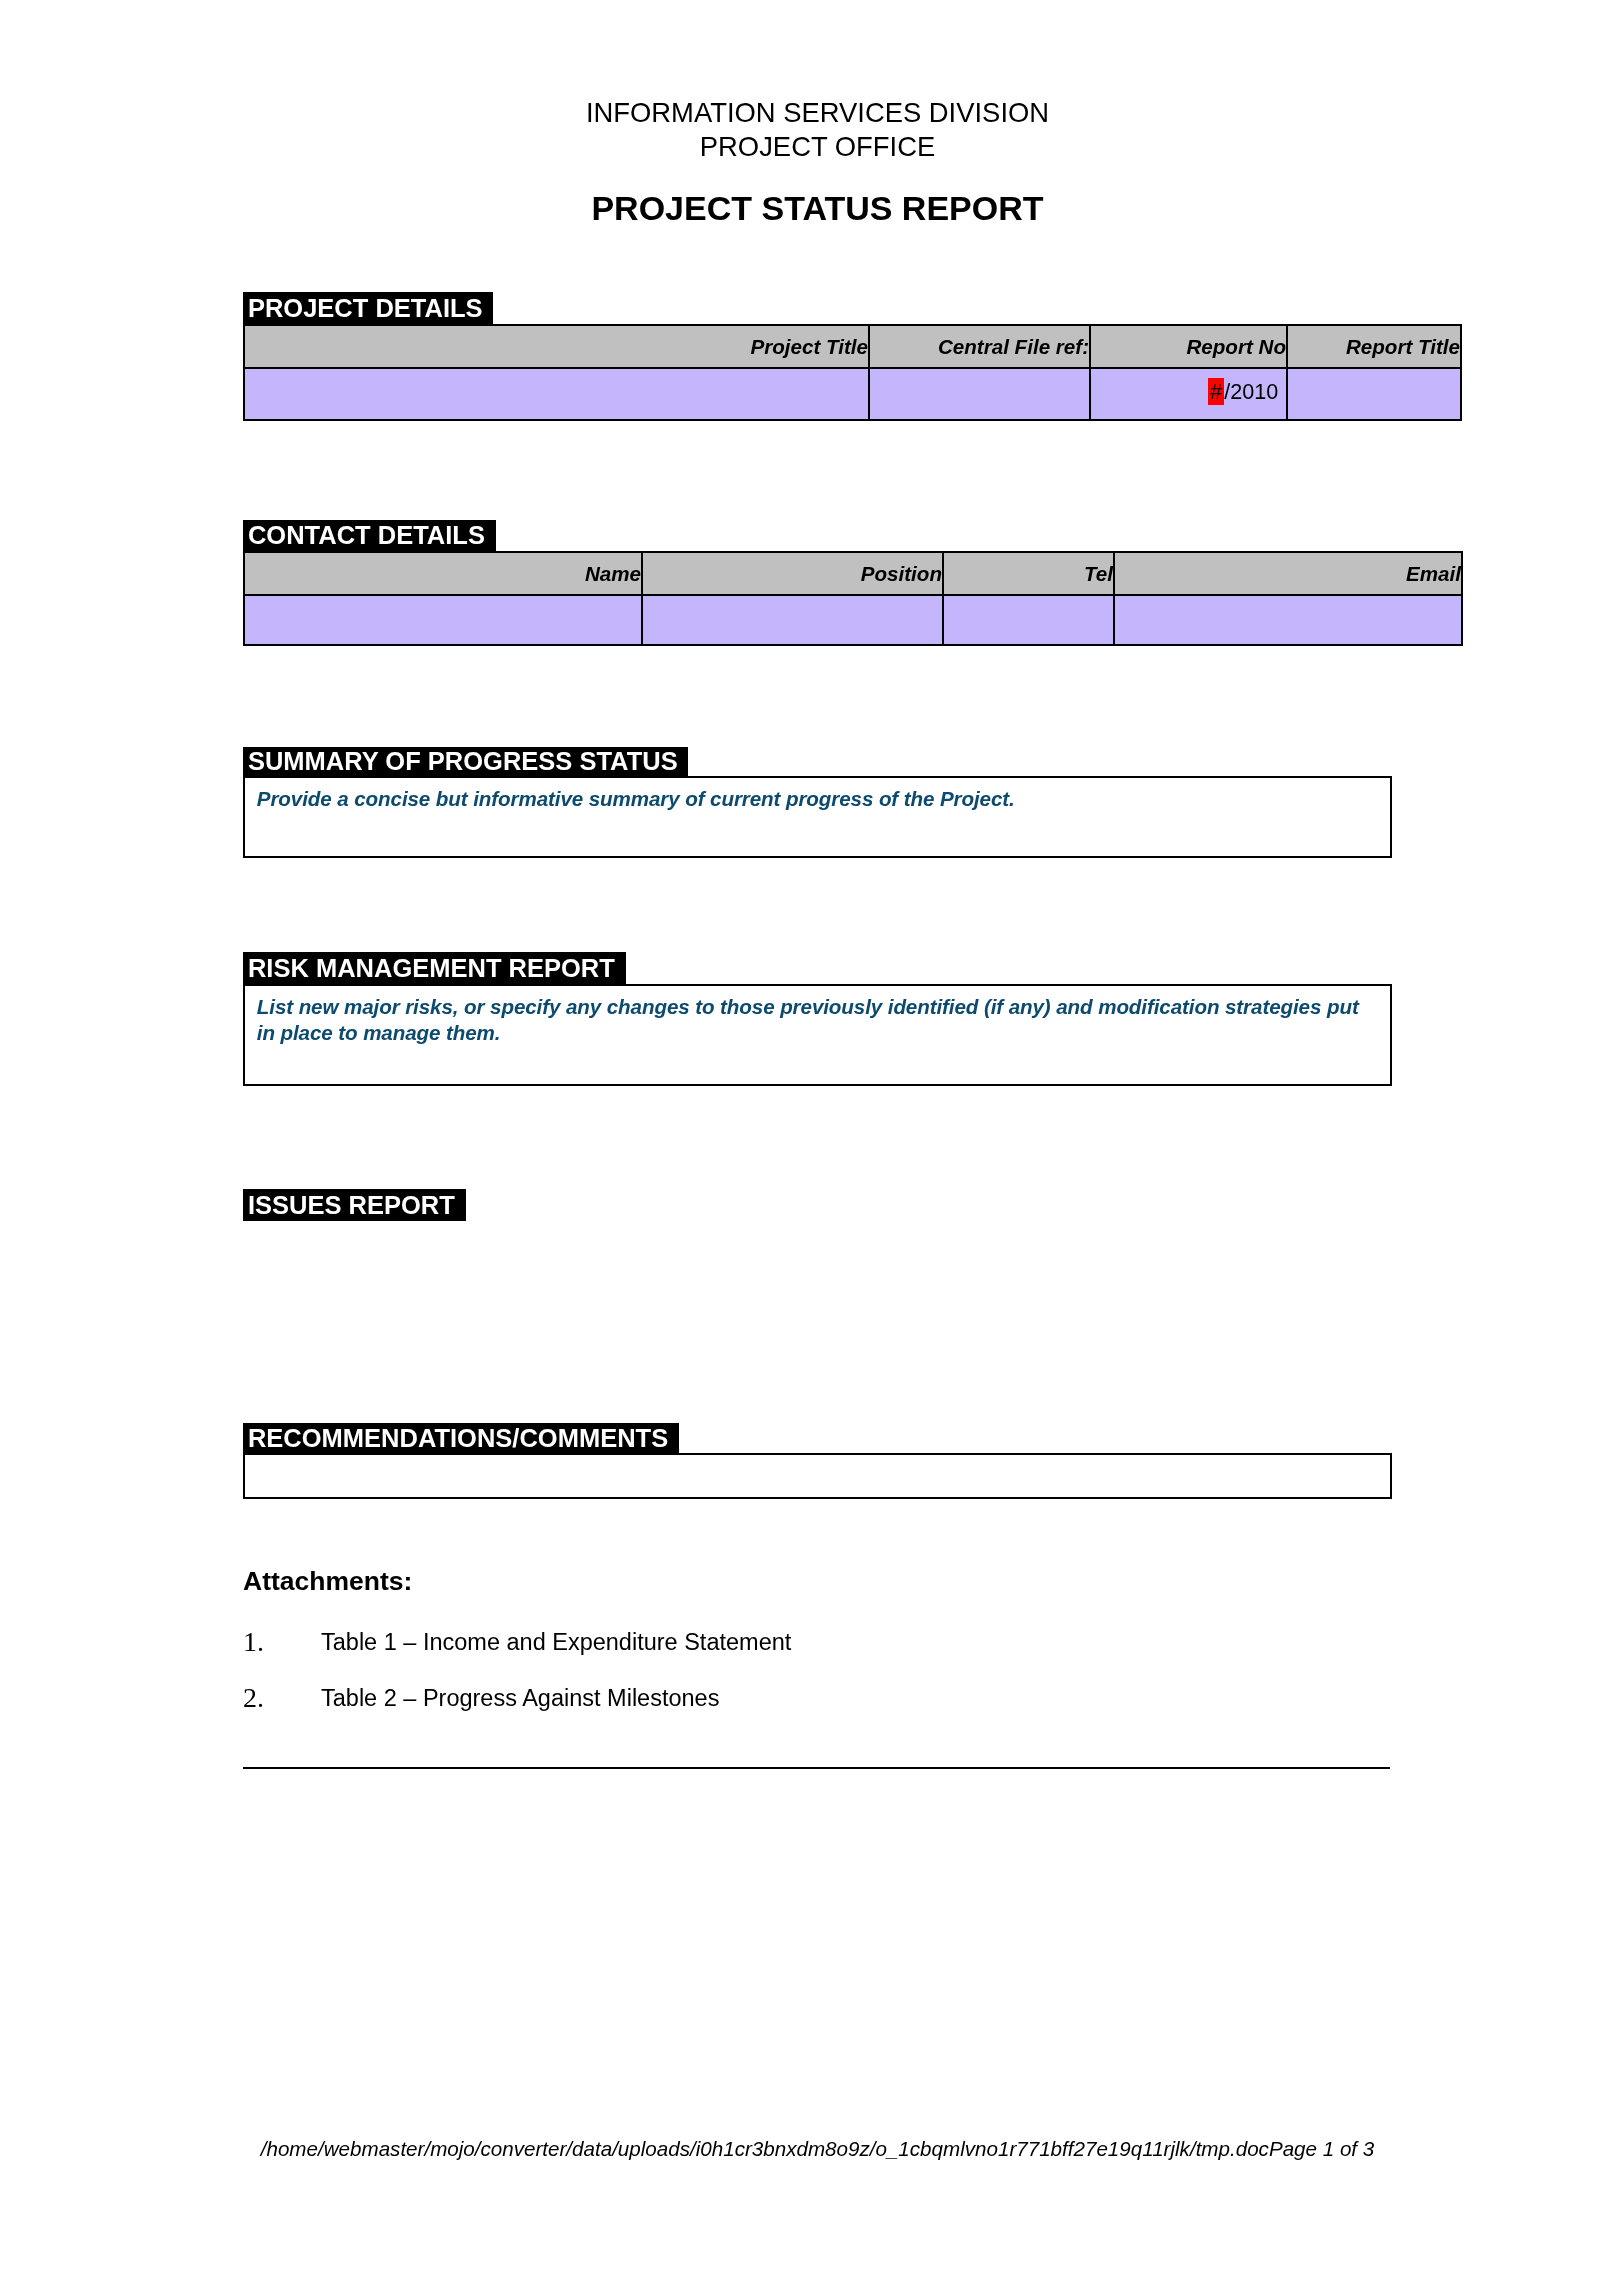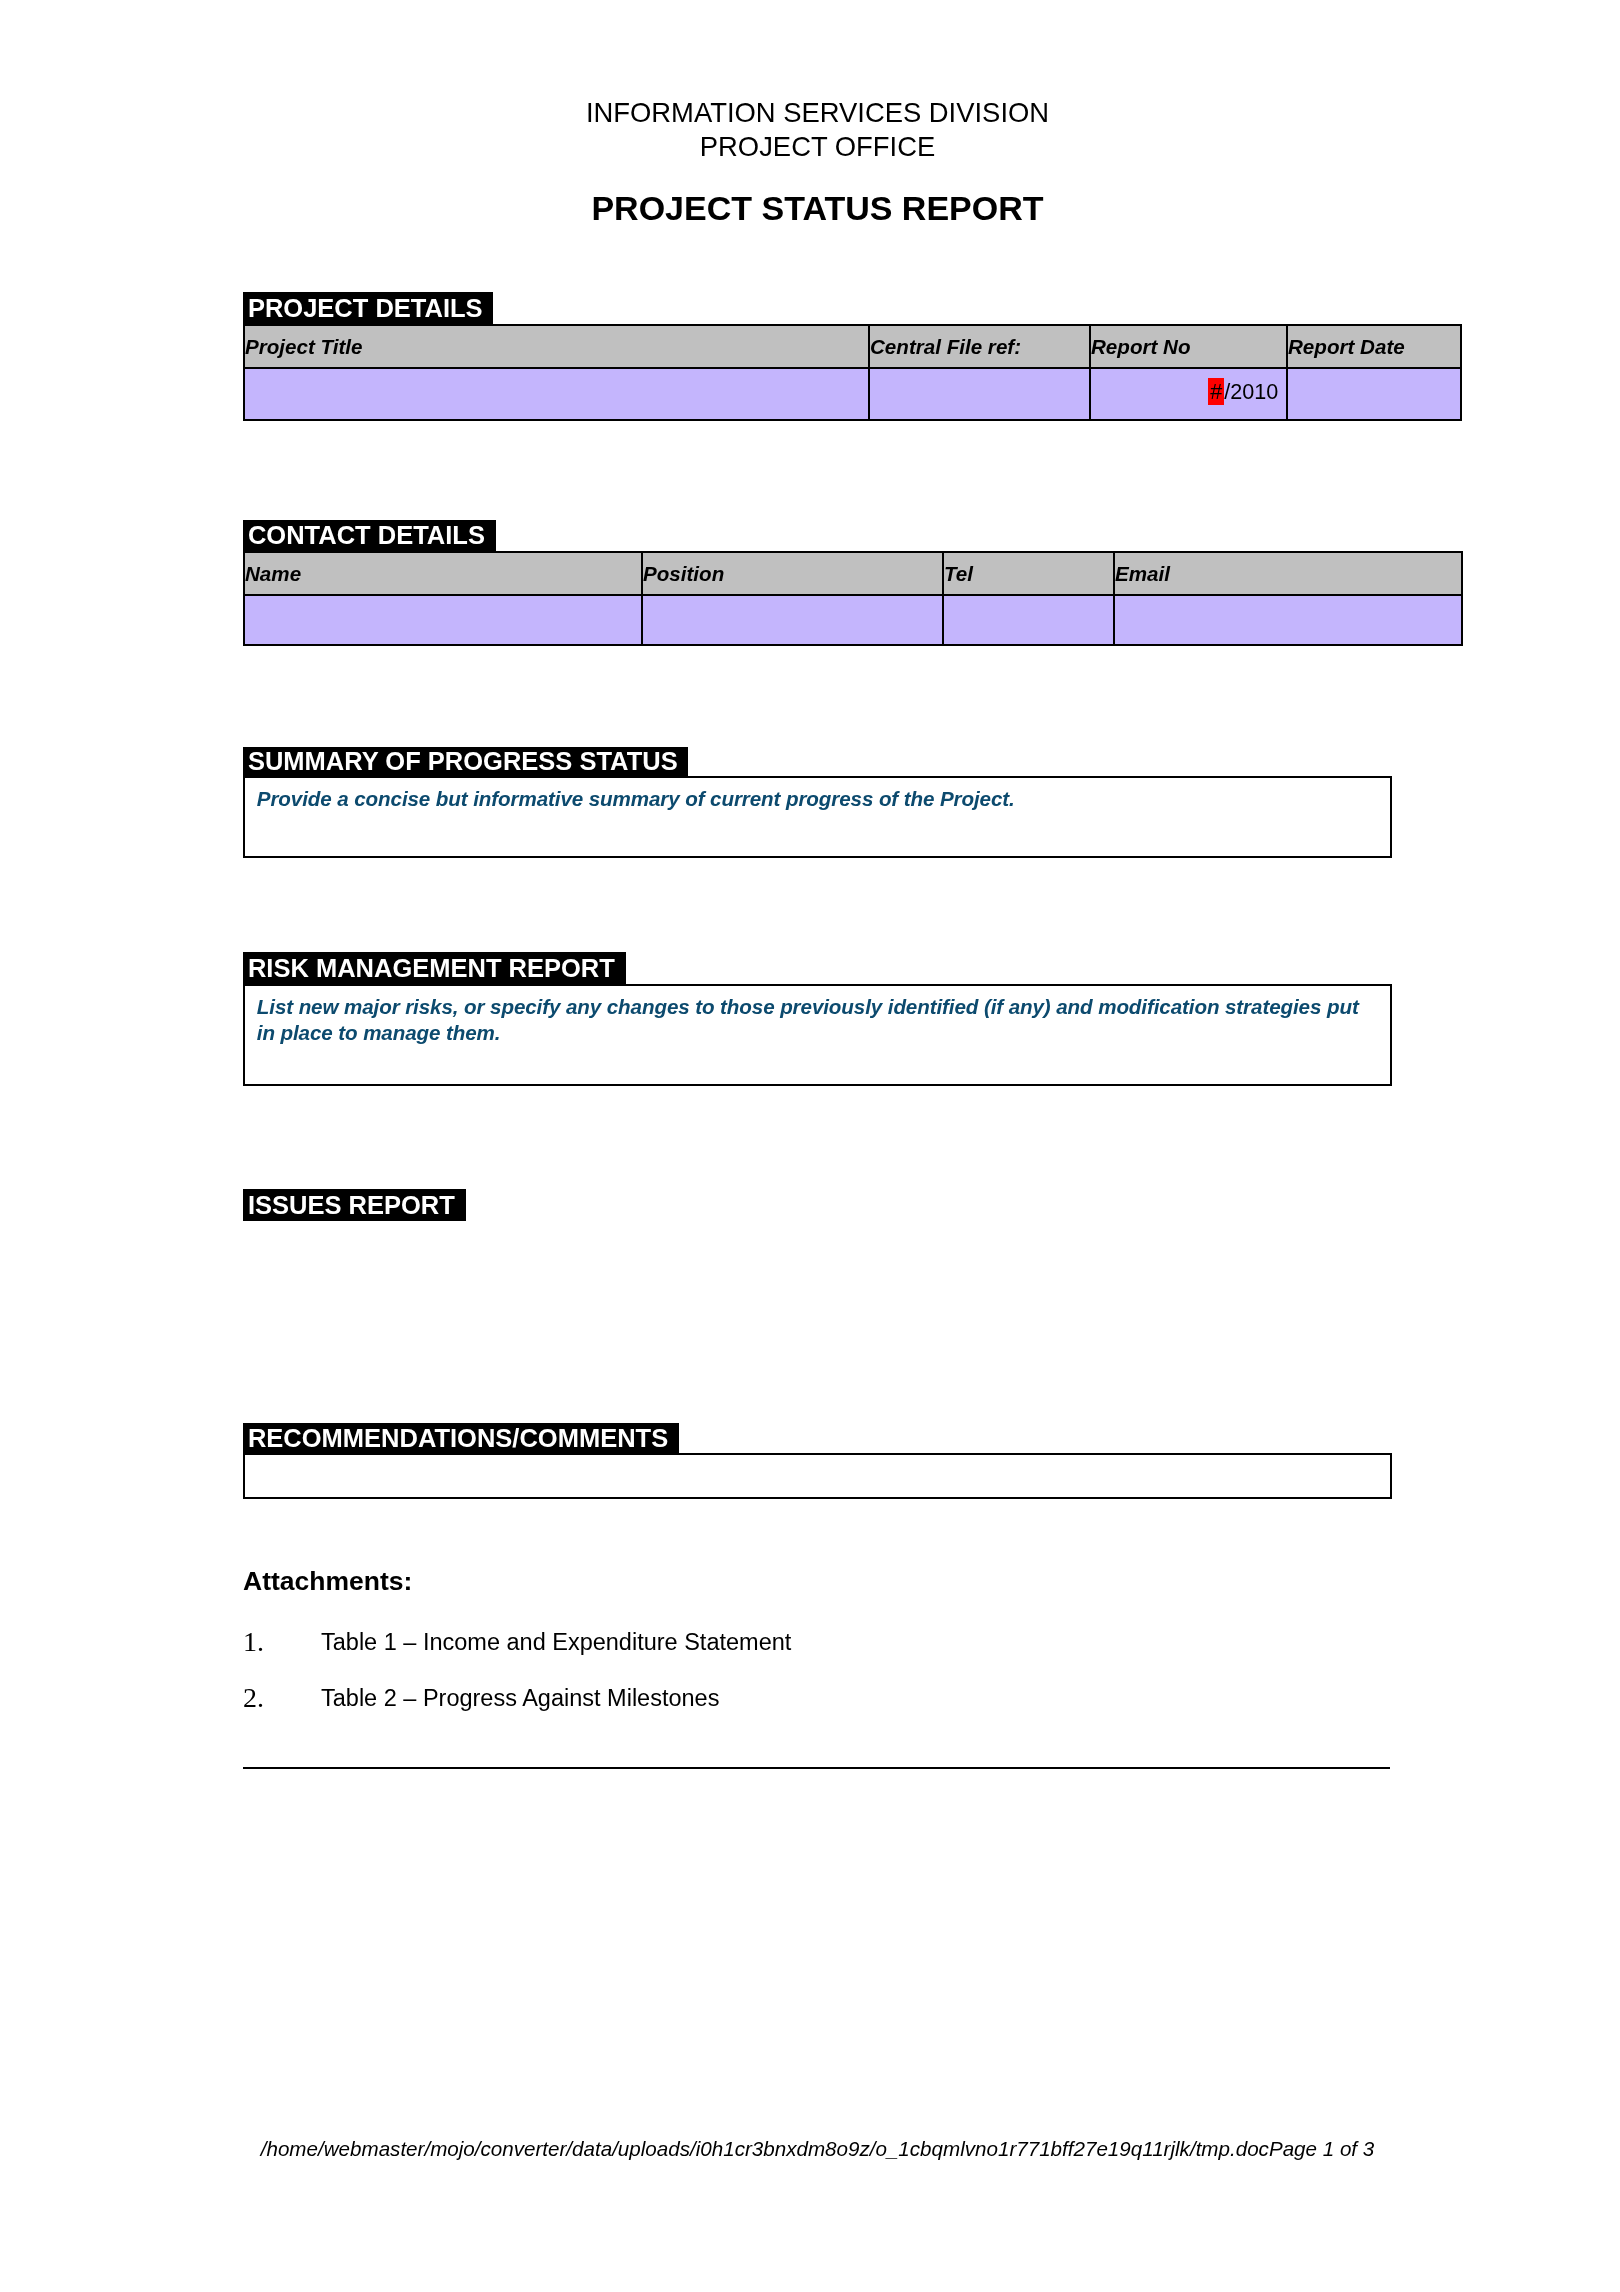--- a/index.html
+++ b/index.html
@@ -22,21 +22,21 @@
     background:#000000; color:#ffffff;
     font-weight:bold; font-size:25.5px; line-height:32px;
     padding:0 10.8px 0 4.9px; white-space:nowrap;
   }
 
   
   .tbl { border-collapse:collapse; table-layout:fixed; width:1217px; border:2.9px solid #000; }
   .tbl th {
     background:#c0c0c0; border:2px solid #000; border-bottom:2.9px solid #000;
     font-weight:bold; font-style:italic; font-size:20.6px;
-    text-align:left; height:43px; vertical-align:middle;
+    text-align:right; height:43px; vertical-align:middle;padding-left:26px;
   }
   .tbl td {
     border:2px solid #000; height:52px; background:#c4b5fd;
     font-size:21.6px; vertical-align:top; text-align:right;
     padding:9.8px 7.8px 0 7.8px;
     margin-left:37px;
   }
   .hl { background:#ff0000; padding:1px 2px; }
 
   
@@ -78,21 +78,21 @@
           <col style="width:625px">
           <col style="width:221px">
           <col style="width:197px">
           <col style="width:174px">
         </colgroup>
       <thead>
         <tr>
           <th>Project Title</th>
           <th>Central File ref:</th>
           <th>Report No</th>
-          <th>Report Date</th>
+          <th>Report Title</th>
         </tr>
       </thead>
       <tbody>
         <tr>
           <td></td>
           <td></td>
           <td><span class="hl">#</span><span>/2010</span></td>
           <td></td>
         </tr>
       </tbody>

